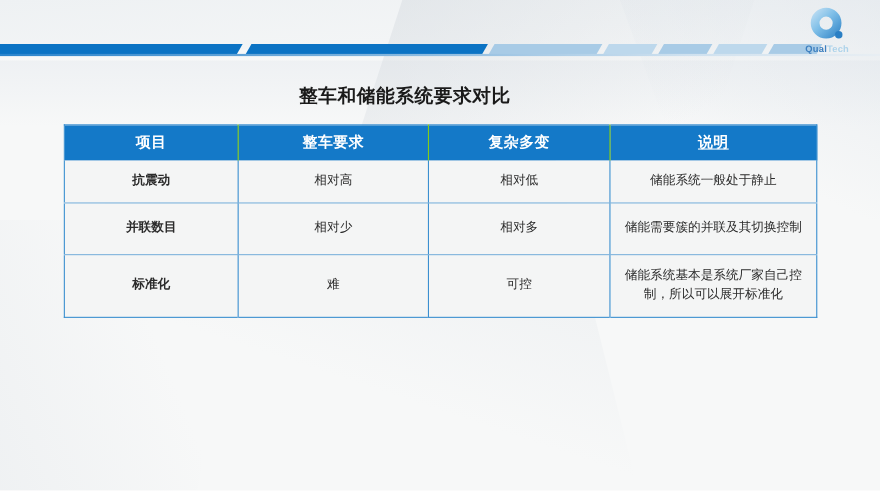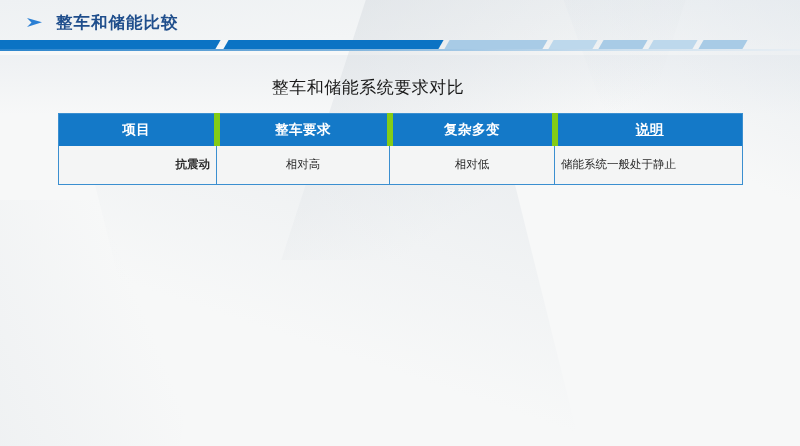--- a/index.html
+++ b/index.html
@@ -71,21 +71,21 @@
   
   .logo { position: absolute; top: 6px; right: 18px; width: 60px; height: 48px; text-align: center; }
   .logo svg { display: block; margin: 0 auto; }
   .logo-text { font-size: 8.5px; font-weight: bold; letter-spacing: .2px; margin-top: 1px; }
   .logo-text .t1 { color: #3d7fbf; }
   .logo-text .t2 { color: #aed3ea; }
 
   
   .table-title {
     position: absolute; top: 76px; left: 0; width: 736px;
-    text-align: center; font-size: 17px; font-weight: normal;
+    text-align: center; font-size: 17px; font-weight: bold;
     color: #1a1a1a; letter-spacing: .5px;
   }
 
   
   .tbl-wrap { position: absolute; left: 58px; top: 113px; width: 684px; }
   table.cmp {
     width: 684px; border-collapse: collapse;
     table-layout: fixed;
     border: 1px solid #3b8fd0;
   }
@@ -93,86 +93,96 @@
   table.cmp col.c2 { width: 173px; }
   table.cmp col.c3 { width: 165px; }
   table.cmp col.c4 { width: 188px; }
 
   table.cmp th {
     background: #1479c8;
     color: #ffffff;
     font-size: 13.5px; font-weight: bold;
     height: 30px;
     text-align: center;
-    border-right: 6px solid #84cc16;
+    border-right: 1px solid #84cc16;
     letter-spacing: .5px;
   }
   table.cmp th:last-child { border-right: none; text-decoration: underline; }
 
   table.cmp td {
     background: #f4f5f5;
     font-size: 11.5px;
     color: #2b2b2b;
     border-right: 1px solid #3b8fd0;
     border-bottom: 1px solid #7fb3dc;
     padding: 4px 6px;
     vertical-align: middle;
     line-height: 1.5;
   }
   table.cmp td:last-child { border-right: none; }
   table.cmp tr:last-child td { border-bottom: none; }
 
   td.col-item {
-    text-align: right;
+    text-align: center;
     color: #1e6fc0;
     font-weight: bold;
     font-size: 12.5px;
   }
   td.col-mid { text-align: center; }
-  td.col-note { text-align: left; padding-left: 9px; }
+  td.col-note { text-align: center; padding-left: 9px; }
 
   tr.r1 td { height: 30px; }
   tr.r2 td { height: 48px; }
   tr.r3 td { height: 30px; }
   tr.r4 td { height: 38px; }
   tr.r5 td { height: 38px; }
   tr.r6 td { height: 48px; }
 </style>
 </head>
 <body>
 
 <div id="slide">
 
   <div class="bg-shape bg-top-band"></div>
   <div class="bg-shape bg-e"></div>
   <div class="bg-shape bg-a"></div>
   <div class="bg-shape bg-b"></div>
   <div class="bg-shape bg-c"></div>
   <div class="bg-shape bg-d"></div>
 
-  <div class="header-row">
-    <span>
-      <svg class="bullet-arrow" viewBox="0 0 18 14" xmlns="http://www.w3.org/2000/svg">
-        <path d="M1 2 L16 6.2 L1 11 L5.5 6.4 Z" fill="#2a7fd4"></path>
-      </svg>
-    </span>
-    <span class="slide-heading">整车和储能比较</span>
-  </div>
 
   <div class="banner">
     <div class="bar bar-hi" style="left:-6px; width:224px;"></div>
     <div class="bar bar-hi" style="left:226px; width:215px;"></div>
     <div class="bar bar-lo" style="left:447px; width:98px;"></div>
     <div class="bar bar-lo2" style="left:551px; width:44px;"></div>
     <div class="bar bar-lo" style="left:601px; width:44px;"></div>
     <div class="bar bar-lo2" style="left:651px; width:44px;"></div>
     <div class="bar bar-lo" style="left:701px; width:44px;"></div>
     <div class="underline-thin"></div>
   </div>
 
+  <div class="logo">
+    <span>
+      <svg width="34" height="32" viewBox="0 0 34 32" xmlns="http://www.w3.org/2000/svg">
+        <defs>
+          <linearGradient id="qg" x1="0" y1="0" x2="1" y2="1">
+            <stop offset="0%" stop-color="#cfe6f6"></stop>
+            <stop offset="45%" stop-color="#7fbfe8"></stop>
+            <stop offset="100%" stop-color="#2a7fc4"></stop>
+          </linearGradient>
+        </defs>
+        <path d="M16 1 A14 14 0 1 0 16 29 A14 14 0 1 0 16 1 Z M16 9 A6 6 0 1 1 16 21 A6 6 0 1 1 16 9 Z" fill="url(#qg)" fill-rule="evenodd"></path>
+        <circle cx="27.5" cy="25.5" r="3.4" fill="#2a7fc4"></circle>
+      </svg>
+    </span>
+    <div class="logo-text">
+      <span class="t1">Qual</span><span class="t2">Tech</span>
+    </div>
+  </div>
 
   <div class="table-title">整车和储能系统要求对比</div>
 
   <div class="tbl-wrap">
     <table class="cmp">
       <colgroup>
         <col class="c1">
           <col class="c2">
           <col class="c3">
           <col class="c4">
@@ -185,17 +195,29 @@
           <th>说明</th>
         </tr>
       </thead>
       <tbody>
         <tr class="r1">
           <td class="col-item">抗震动</td>
           <td class="col-mid">相对高</td>
           <td class="col-mid">相对低</td>
           <td class="col-note">储能系统一般处于静止</td>
         </tr>
+        <tr class="r5">
+          <td class="col-item">并联数目</td>
+          <td class="col-mid">相对少</td>
+          <td class="col-mid">相对多</td>
+          <td class="col-note">储能需要簇的并联及其切换控制</td>
+        </tr>
+        <tr class="r6">
+          <td class="col-item">标准化</td>
+          <td class="col-mid">难</td>
+          <td class="col-mid">可控</td>
+          <td class="col-note">储能系统基本是系统厂家自己控制，所以可以展开标准化</td>
+        </tr>
       </tbody>
     </table>
   </div>
 
 </div>
 
 </body></html>

